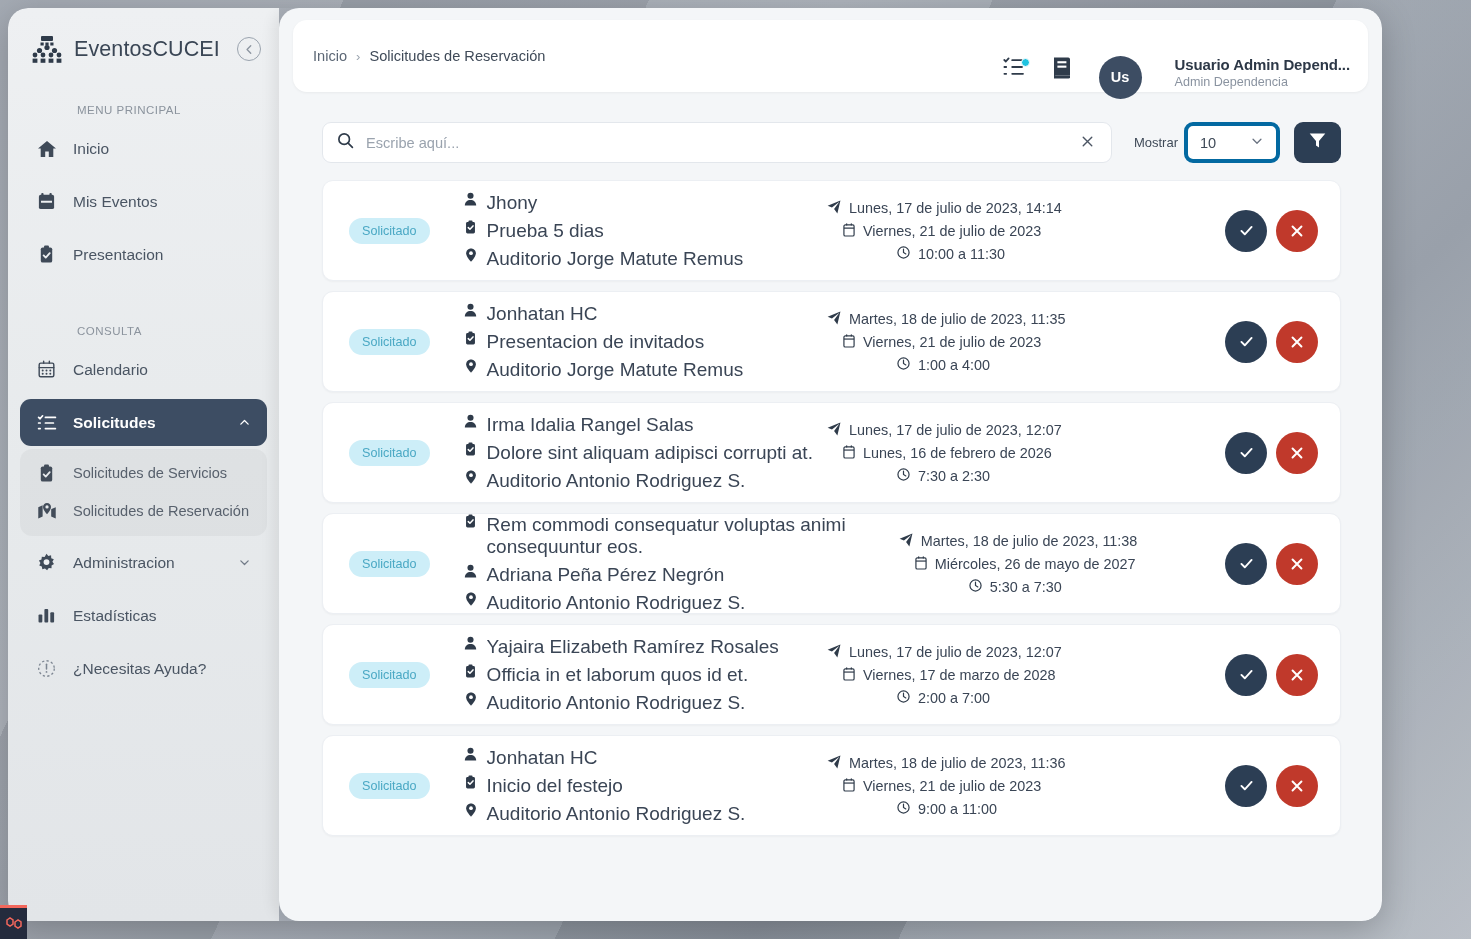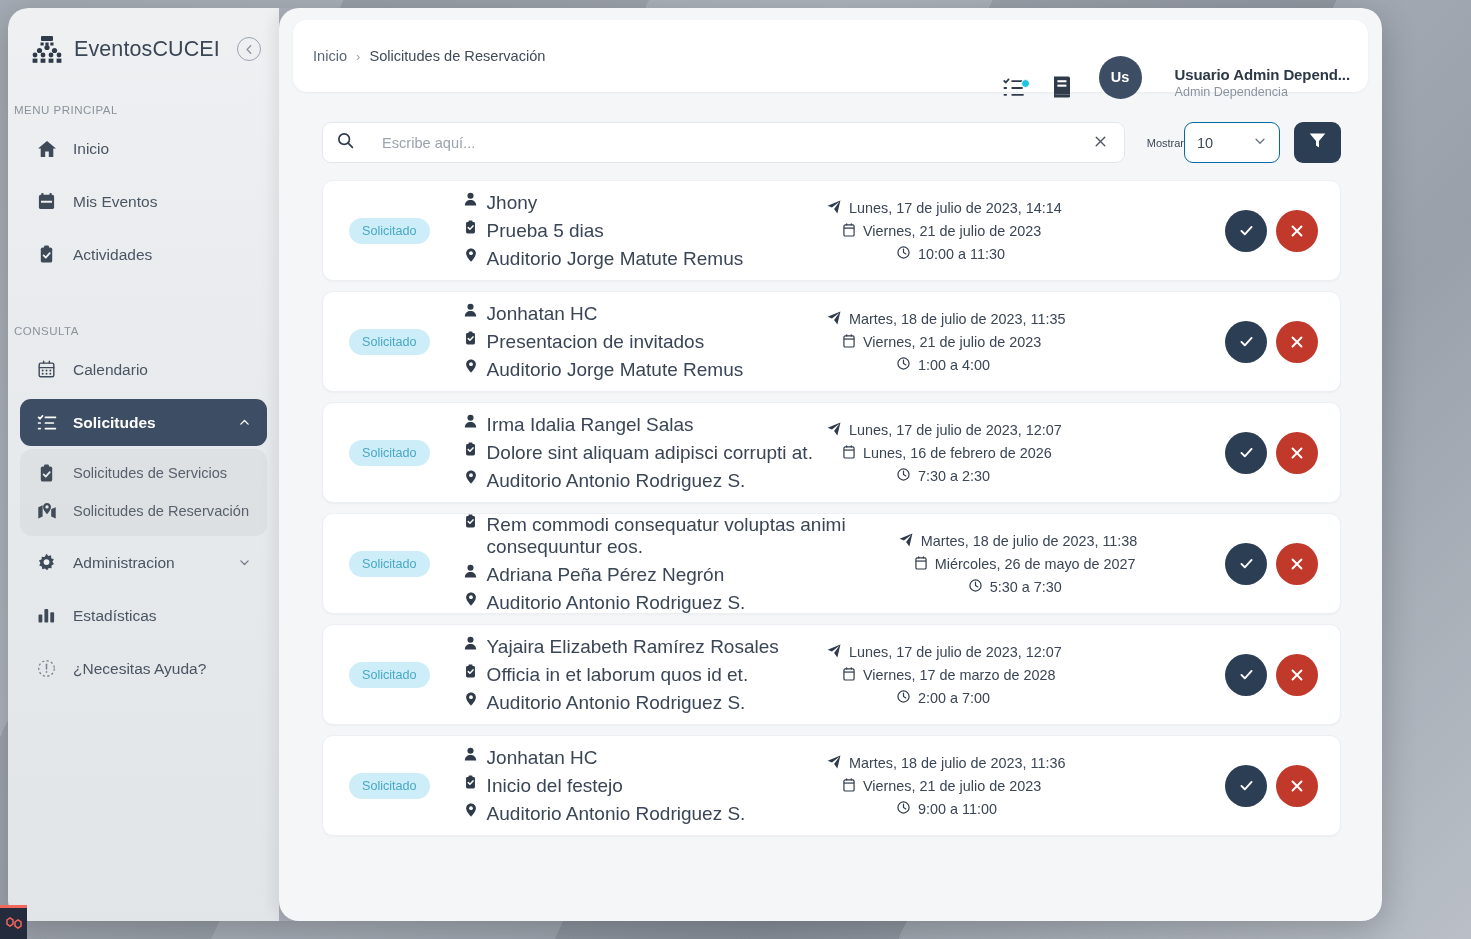--- a/index.html
+++ b/index.html
@@ -61,23 +61,24 @@
     margin-left: auto;
     width: 24px; height: 24px; border-radius: 50%;
     border: 1.4px solid #9aa3ae;
     display: flex; align-items: center; justify-content: center;
     cursor: pointer; background: transparent;
   }
 
   .nav-section-label {
     font-size: 11.5px; letter-spacing: .5px;
     color: #8b939d;
-    padding: 0 6px;
+    padding: 0 29px;
     margin-top: 40px; margin-bottom: 6px;
     text-transform: uppercase;
+    margin-left: 40px;
   }
   .nav-section-label.consulta { margin-top: 44px; }
 
   .nav-item {
     display: flex; align-items: center;
     gap: 16px;
     height: 47px;
     margin: 3px 12px;
     padding: 0 16px;
     border-radius: 11px;
@@ -129,21 +130,21 @@
     border-radius: 14px;
     display: flex; align-items: center;
     padding: 0 18px 0 20px;
     box-shadow: 0 1px 3px rgba(0,0,0,.05);
   }
   .breadcrumb { display: flex; align-items: center; gap: 9px; font-size: 14.6px; }
   .crumb-link { color: #5c6775; cursor: pointer; }
   .crumb-sep { color: #9aa3ae; font-size: 13px; }
   .crumb-current { color: #3f4a58; }
 
-  .topbar-right { margin-left: auto; display: flex; align-items: flex-end; gap: 22px; margin-top: 42px; }
+  .topbar-right { margin-left: auto; display: flex; align-items: flex-start; gap: 22px; margin-top: 42px; }
   .icon-btn { cursor: pointer; position: relative; display: flex; align-items: center; }
   .notif-dot {
     position: absolute; right: -1px; top: 2px;
     width: 9px; height: 9px; border-radius: 50%;
     background: #1fc3e0; border: 1.5px solid #fff;
   }
   .avatar {
     width: 43px; height: 43px; border-radius: 50%;
     background: #3d4d63; color: #fff;
     display: flex; align-items: center; justify-content: center;
@@ -160,35 +161,35 @@
     margin: 30px 41px 0 43px;
   }
   .search-wrap {
     flex: 1;
     height: 41px;
     background: #fff;
     border: 1px solid #e3e7ec;
     border-radius: 9px;
     display: flex; align-items: center;
     padding: 0 14px 0 14px;
-    gap: 28px;
+    gap: 12px;
   }
   .search-input {
     flex: 1; border: none; outline: none;
     font-size: 14.6px; color: #3f4a58;
     font-family: "Liberation Sans", sans-serif;
     background: transparent;
   }
   .search-input::placeholder { color: #9aa3ae; }
   .clear-btn { cursor: pointer; color: #5c6775; font-size: 15px; line-height: 1; padding: 2px 3px; }
 
-  .mostrar-label { font-size: 11px; color: #3f4a58; margin-left: 22px; margin-right: 0; white-space: nowrap; }
+  .mostrar-label { font-size: 13px; color: #3f4a58; margin-left: 22px; margin-right: 6px; white-space: nowrap; }
   .page-select {
     width: 96px; height: 41px;
-    background: #fff; border: 1px solid #0369a1; border-radius: 9px;
+    background: #fff; border: 4px solid #0369a1; border-radius: 9px;
     display: flex; align-items: center; padding: 0 12px;
     font-size: 14.6px; color: #3f4a58; cursor: pointer;
   }
   .page-select .chev { margin-left: auto; }
   .filter-btn {
     width: 47px; height: 41px; margin-left: 14px;
     background: #2c3e54; border-radius: 9px;
     display: flex; align-items: center; justify-content: center;
     cursor: pointer;
   }
@@ -305,21 +306,21 @@
     </div>
 
     <div class="nav-item">
       <span class="nav-ico">
         <svg width="19" height="19" viewBox="0 0 20 20" fill="#3f4a58">
           <rect x="4" y="2.5" width="12" height="16" rx="2"></rect>
           <rect x="7.4" y="0.6" width="5.2" height="3.4" rx="1.2"></rect>
           <path d="M7 11 L9.2 13.2 L13.4 8.6" stroke="#eef0f2" stroke-width="1.9" fill="none" stroke-linecap="round" stroke-linejoin="round"></path>
         </svg>
       </span>
-      <span>Actividades</span>
+      <span>Presentacion</span>
     </div>
 
     <div class="nav-section-label consulta">CONSULTA</div>
 
     <div class="nav-item">
       <span class="nav-ico">
         <svg width="19" height="19" viewBox="0 0 20 20" fill="none" stroke="#3f4a58" stroke-width="1.5">
           <rect x="2.3" y="3.3" width="15.4" height="14.4" rx="1.6"></rect>
           <path d="M2.3 8 H17.7 M7 3.3 V1.3 M13 3.3 V1.3" stroke-linecap="round"></path>
           <path d="M6 11 H6.01 M10 11 H10.01 M14 11 H14.01 M6 14.4 H6.01 M10 14.4 H10.01 M14 14.4 H14.01" stroke-width="2.1" stroke-linecap="round"></path>

